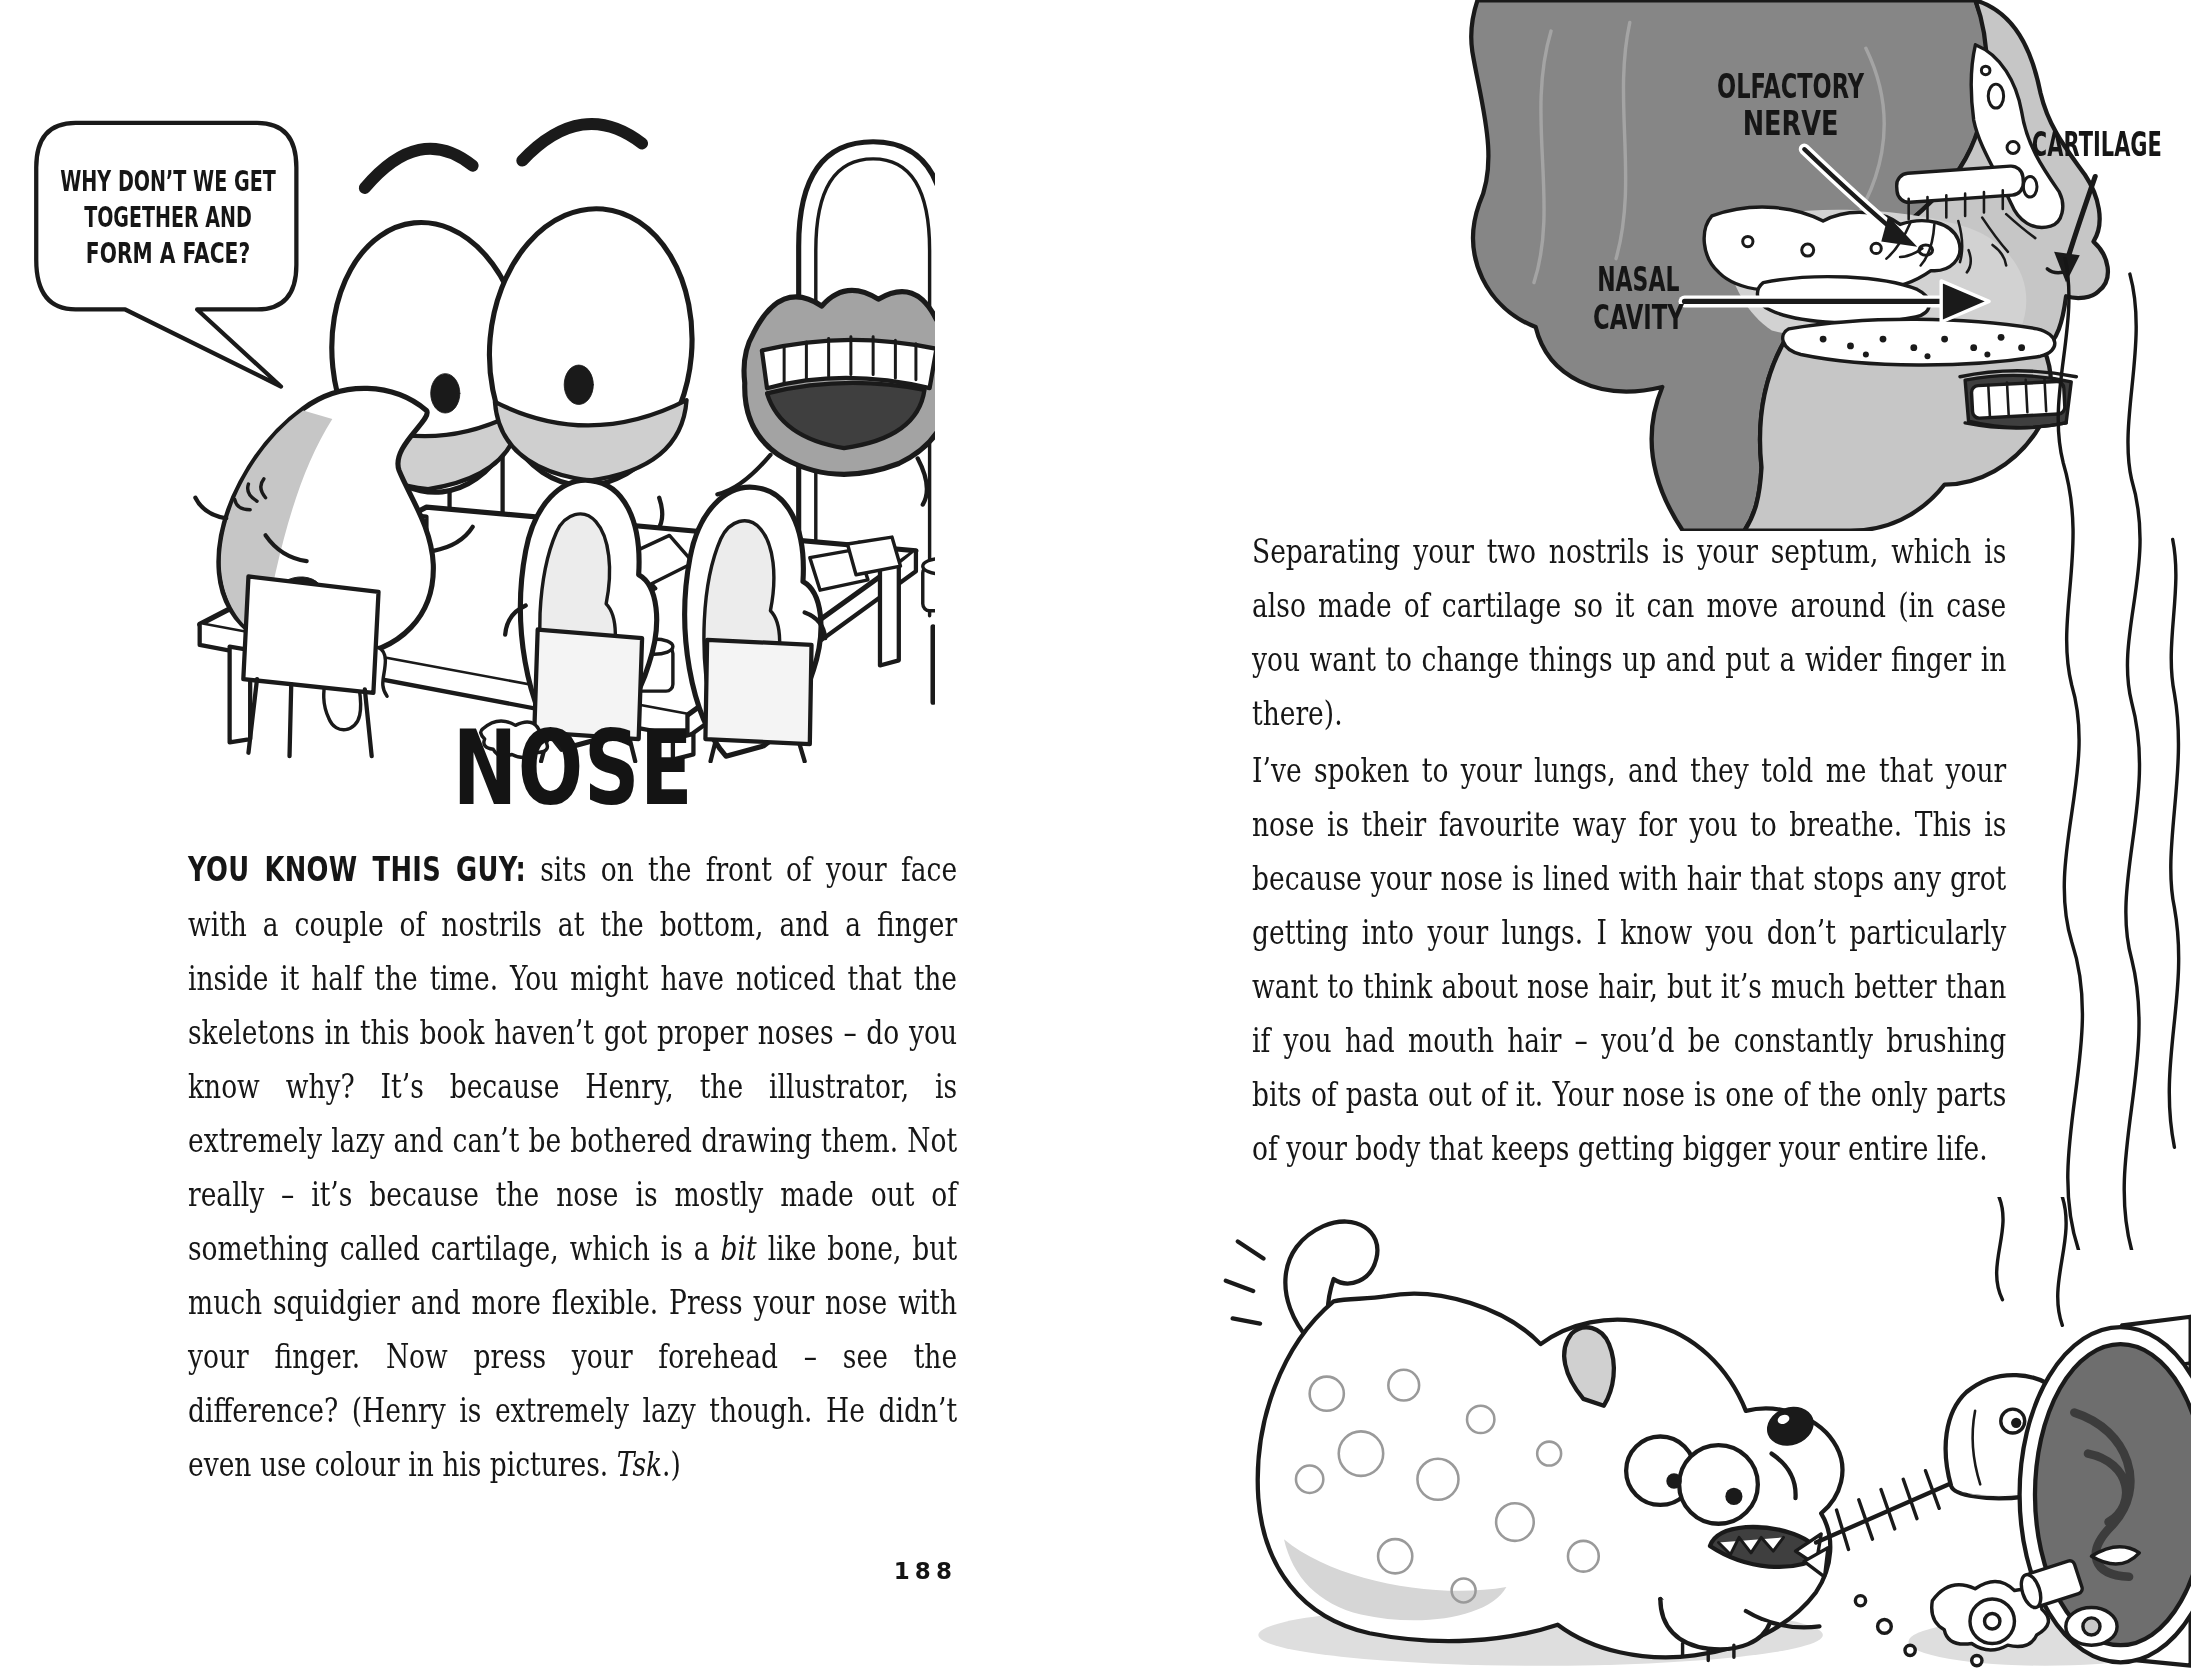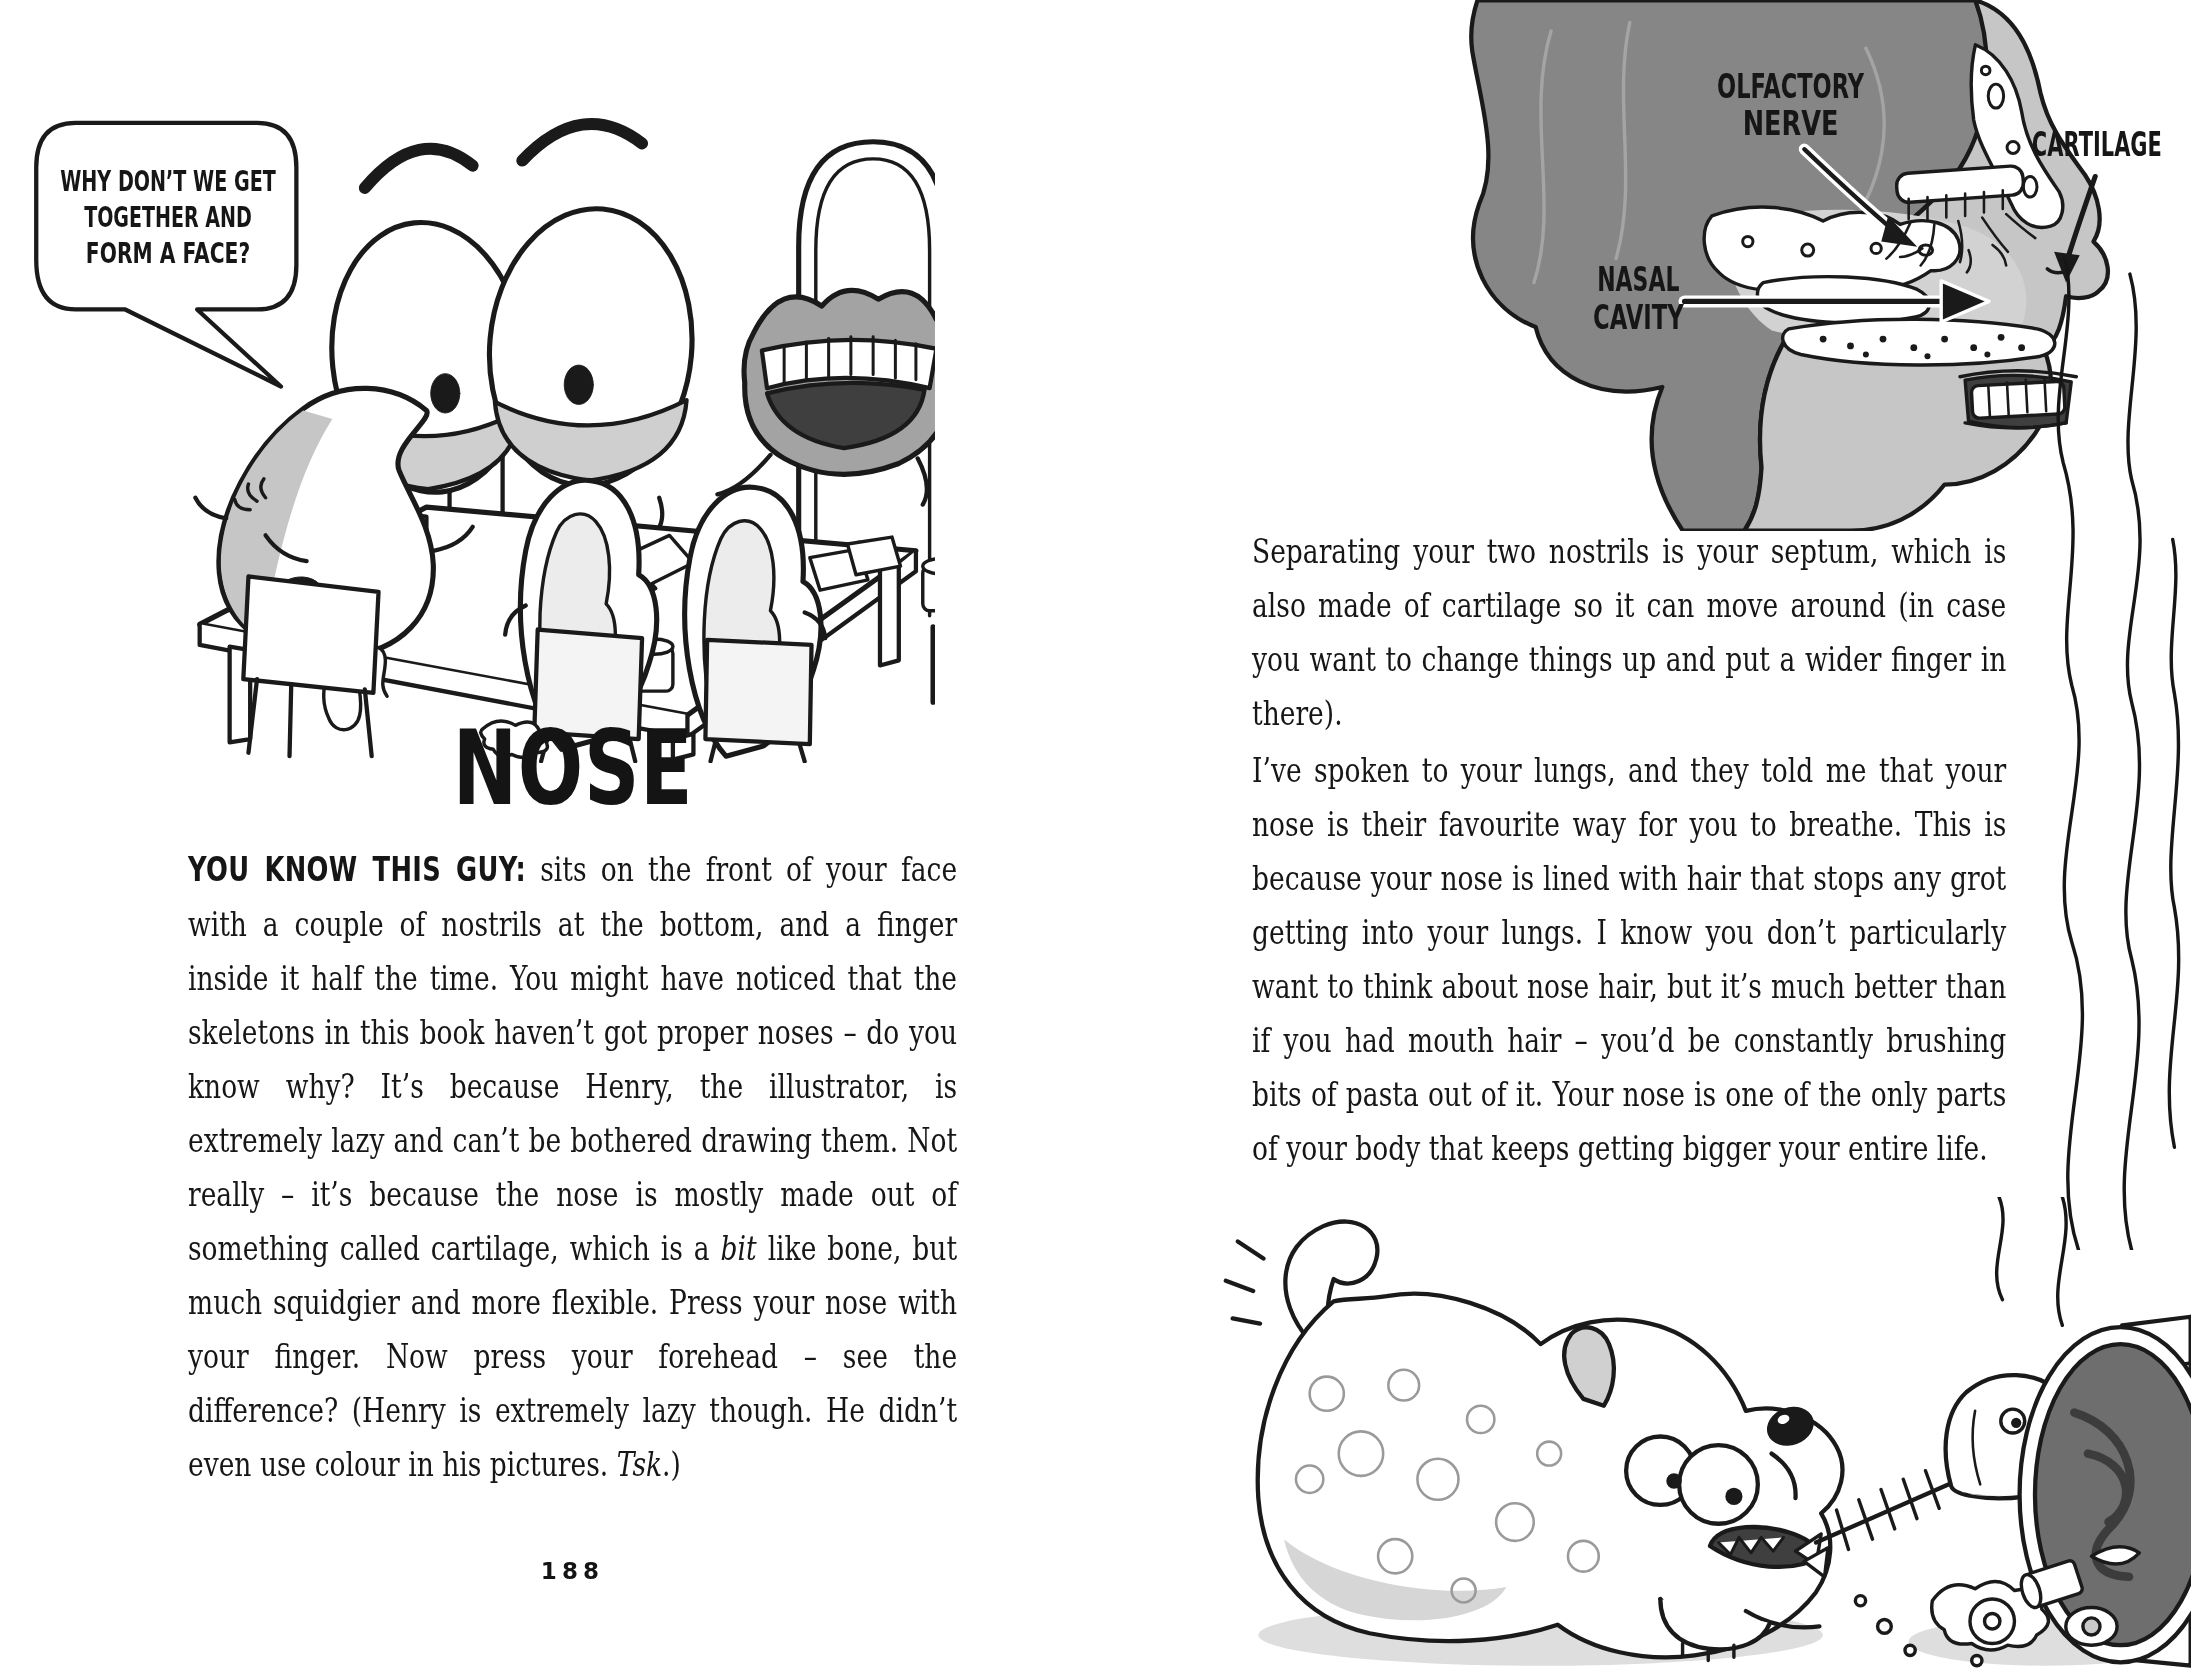--- a/index.html
+++ b/index.html
@@ -15,21 +15,21 @@
 
   .chapter-title{position:absolute;left:188px;top:707px;width:770px;margin:0;text-align:center;
     font-family:"DejaVu Sans",sans-serif;font-weight:bold;font-size:104px;letter-spacing:0.9px;
     transform:scaleX(.74);transform-origin:center top;color:#141414;}
 
   .body-copy{position:absolute;left:188px;top:842px;width:986px;margin:0;
     font-size:34px;line-height:54px;text-align:justify;transform:scaleX(.78);transform-origin:0 0;}
   .lead{font-family:"DejaVu Sans",sans-serif;font-weight:bold;font-size:33px;letter-spacing:0.4px;}
   .body-copy em{font-style:italic;}
 
-  .page-number{position:absolute;left:188px;top:1558px;width:769px;text-align:center;
+  .page-number{position:absolute;left:188px;top:1558px;width:769px;text-align:right;
     font-family:"DejaVu Sans",sans-serif;font-weight:bold;font-size:23px;letter-spacing:5.1px;color:#141414;}
 
   .para{position:absolute;width:967px;margin:0;font-size:34px;line-height:54px;
     text-align:justify;transform:scaleX(.78);transform-origin:0 0;}
   .para1{left:1252px;top:524px;}
   .para2{left:1252px;top:743px;}
 </style>
 </head>
 <body>
 

